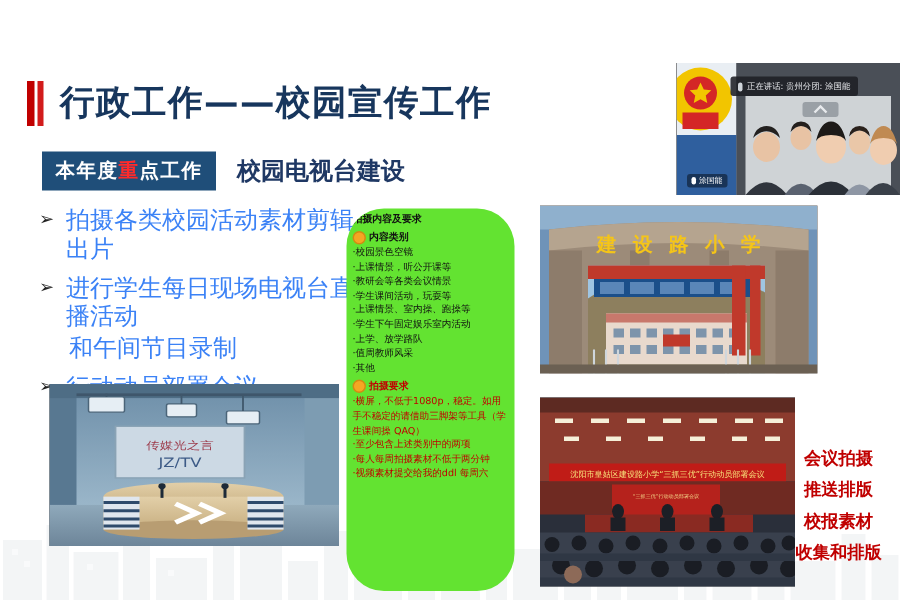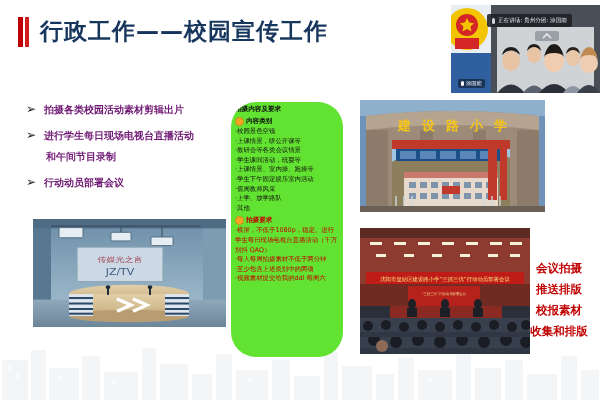--- a/index.html
+++ b/index.html
@@ -1,21 +1,21 @@
 <!DOCTYPE html>
 <html><head>
 <meta charset="utf-8">
 <style>
   html,body{margin:0;padding:0;}
   body{
     width:600px;height:400px;overflow:hidden;background:#ffffff;
     font-family:"DejaVu Sans","Liberation Sans",sans-serif;
     position:relative;
   }
-  .slide{position:absolute;inset:0;background:#fff;overflow:hidden;}
+  .slide{position:absolute;inset:0;background:#fff;overflow:hidden;margin-top:37px;}
 
   
   .skyline{position:absolute;left:0;right:0;bottom:0;height:70px;opacity:.5;}
   .skyline svg{display:block;width:100%;height:100%;}
 
   
   .title-row{position:absolute;left:18px;top:16px;display:flex;align-items:center;gap:11px;}
   .title-bars{display:flex;gap:2px;}
   .title-bars i{display:block;width:5px;height:30px;background:#c00000;}
   .title-bars i.b2{width:4px;background:#d21b1b;}
@@ -24,21 +24,21 @@
   
   .sub-row{position:absolute;left:28px;top:64px;display:flex;align-items:center;gap:14px;}
   .badge{background:#1f4e79;color:#fff;font-size:13px;font-weight:bold;padding:4px 9px;letter-spacing:1px;}
   .badge .hot{color:#ff2a2a;}
   .subtitle{font-size:16px;font-weight:bold;color:#1f3864;white-space:nowrap;}
 
   
   .bullets{position:absolute;left:26px;top:100px;width:215px;}
   .bullet{display:flex;align-items:flex-start;gap:8px;margin-bottom:7px;}
   .bullet .arrow{font-size:12px;color:#222;line-height:18px;flex:0 0 auto;}
-  .bullet .btext{font-size:10px;color:#701a75;line-height:19px;font-weight:bold;}
+  .bullet .btext{font-size:16px;color:#3b82f6;line-height:19px;}
   .bullet.cont{padding-left:20px;margin-top:-5px;text-align:right;}
 
   
   .greenbox{
     position:absolute;left:231px;top:102px;width:112px;height:255px;
     background:#63e331;padding:3px 4px;box-sizing:border-box;overflow:hidden;border-radius:25px;
   }
   .gb-title{font-size:6.6px;color:#111;font-weight:bold;margin-bottom:2px;}
   .gb-head{display:flex;align-items:center;gap:2px;margin:3px 0 1px;}
   .gb-dot{width:7px;height:7px;border-radius:50%;background:#f5a623;flex:0 0 auto;
@@ -124,20 +124,24 @@
   </div>
 
   <div class="title-row">
     <span class="title-bars">
       <i></i>
         <i class="b2"></i>
     </span>
     <span class="slide-title">行政工作——校园宣传工作</span>
   </div>
 
+  <div class="sub-row">
+    <span class="badge">本年度<span class="hot">重</span>点工作</span>
+    <span class="subtitle">校园电视台建设</span>
+  </div>
 
   <div class="bullets">
     <div class="bullet">
       <span class="arrow">➢</span>
       <span class="btext">拍摄各类校园活动素材剪辑出片</span>
     </div>
     <div class="bullet">
       <span class="arrow">➢</span>
       <span class="btext">进行学生每日现场电视台直播活动</span>
     </div>
@@ -155,31 +159,31 @@
     <div class="gb-head">
       <span class="gb-dot"></span>
       <span>内容类别</span>
     </div>
     <div class="gb-line">·校园景色空镜</div>
     <div class="gb-line">·上课情景，听公开课等</div>
     <div class="gb-line">·教研会等各类会议情景</div>
     <div class="gb-line">·学生课间活动，玩耍等</div>
     <div class="gb-line">·上课情景、室内操、跑操等</div>
     <div class="gb-line">·学生下午固定娱乐室内活动</div>
+    <div class="gb-line">·上学、放学路队</div>
     <div class="gb-line">·值周教师风采</div>
-    <div class="gb-line">·上学、放学路队</div>
     <div class="gb-line">·其他</div>
 
     <div class="gb-head red">
       <span class="gb-dot"></span>
       <span>拍摄要求</span>
     </div>
-    <div class="gb-line red">·横屏，不低于1080p，稳定。进行学生每日现场电视台直播活动（千万别抖 QAQ）</div>
+    <div class="gb-line red">·横屏，不低于1080p，稳定。如用手不稳定的请借助三脚架等工具（学生课间操 QAQ）</div>
+    <div class="gb-line red">·至少包含上述类别中的两项</div>
     <div class="gb-line red">·每人每周拍摄素材不低于两分钟</div>
-    <div class="gb-line red">·至少包含上述类别中的两项</div>
     <div class="gb-line red">·视频素材提交给我的ddl 每周六</div>
   </div>
 
   <div class="studio">
     <svg viewBox="0 0 193 138" preserveAspectRatio="none">
       <defs>
         <linearGradient id="wall" x1="0" y1="0" x2="0" y2="1">
           <stop offset="0" stop-color="#6d8ea8"></stop>
             <stop offset="1" stop-color="#a9c3d4"></stop>
         </linearGradient>

